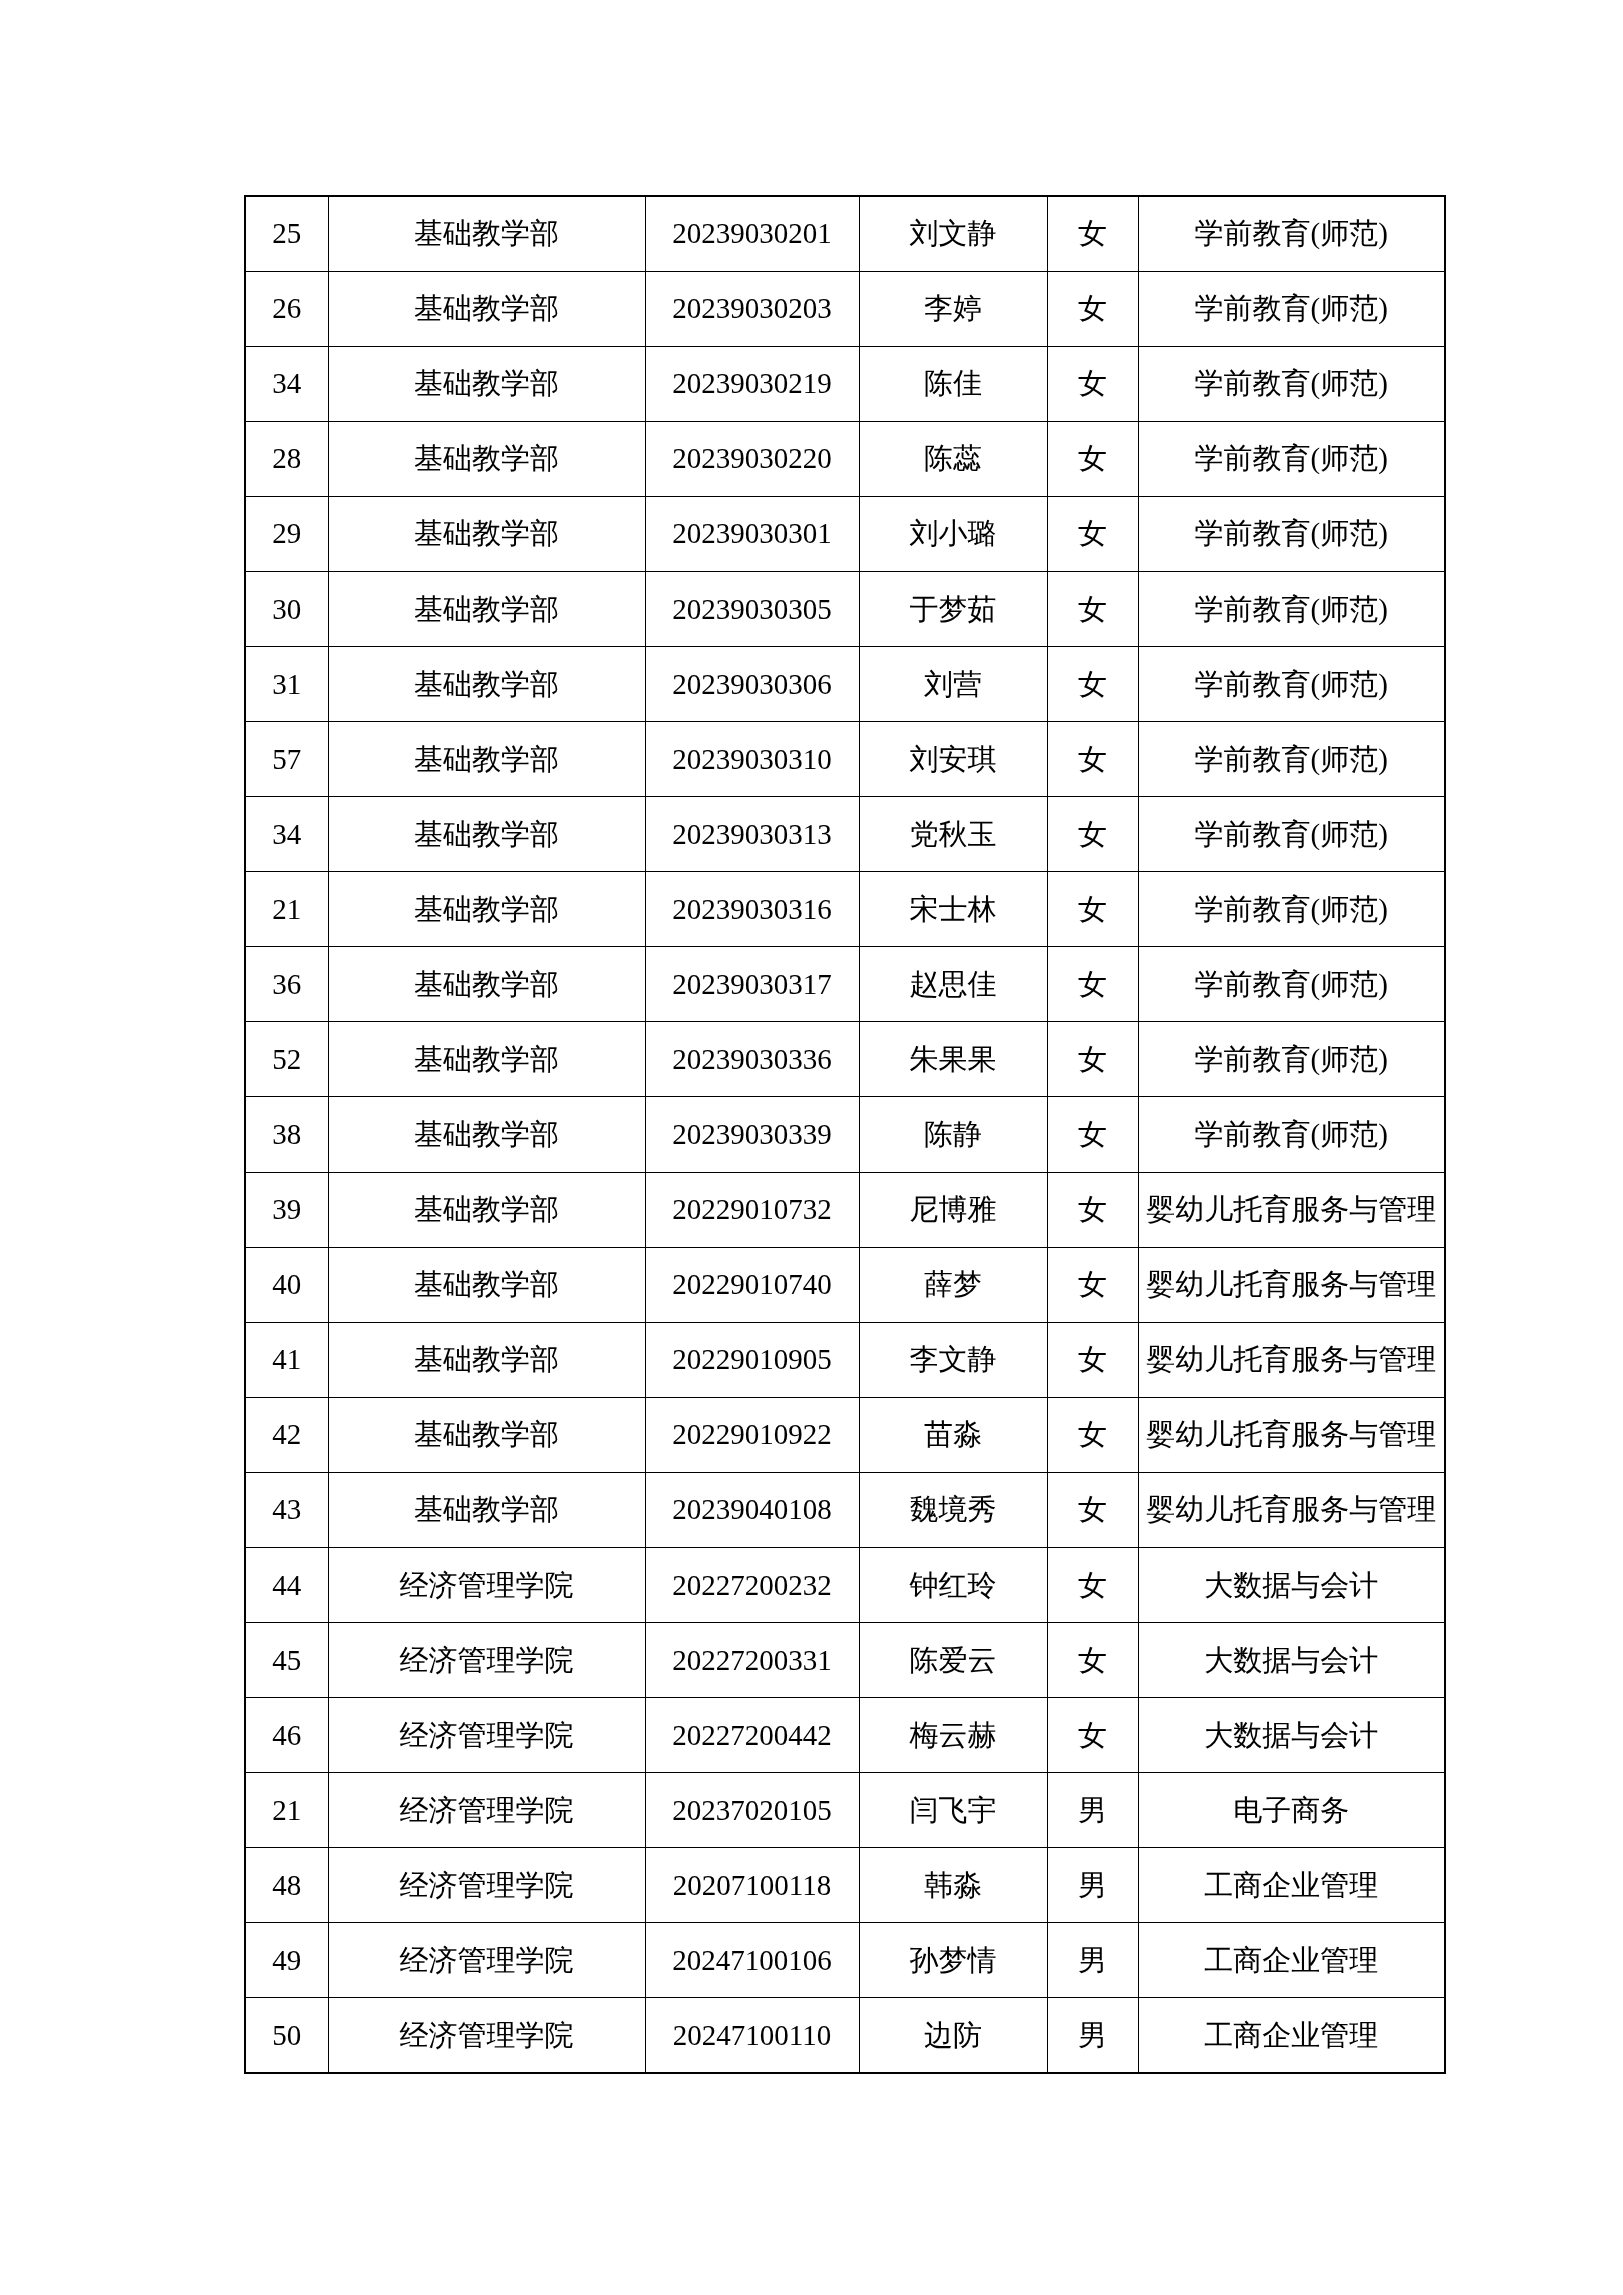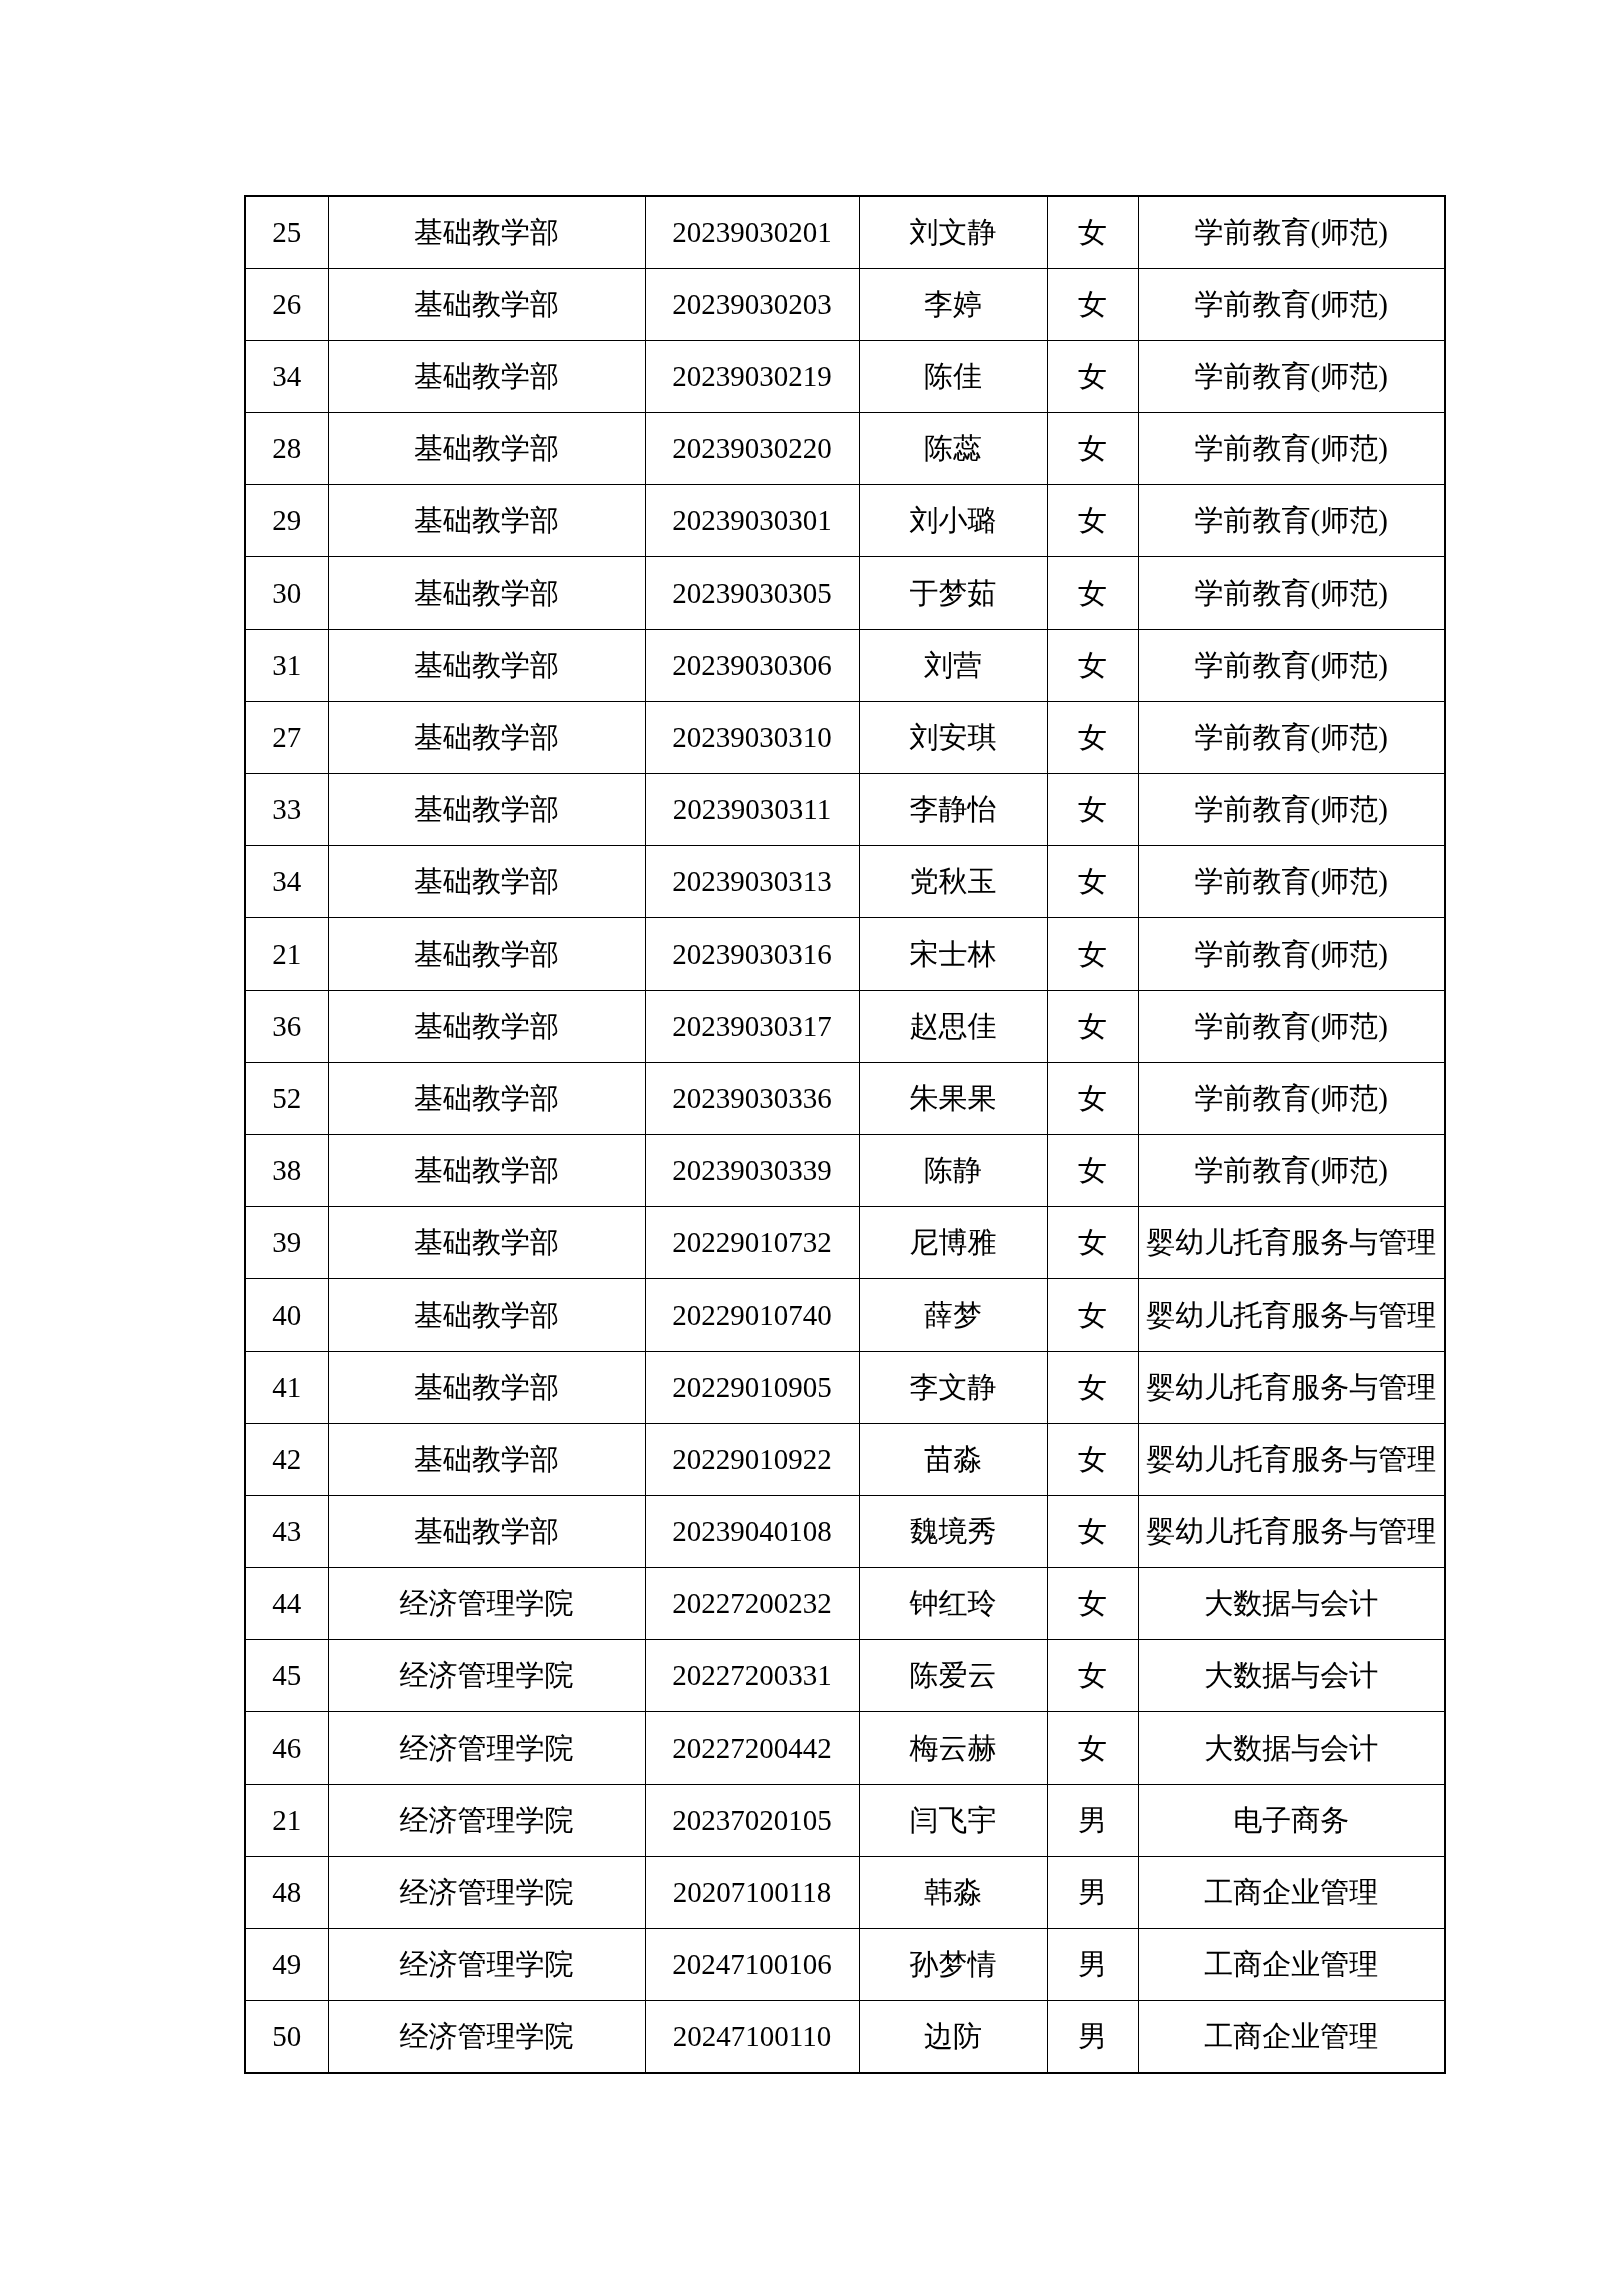--- a/index.html
+++ b/index.html
@@ -107,32 +107,24 @@
   </tr>
         <tr>
     <td class="num">31</td>
     <td>基础教学部</td>
     <td class="num">20239030306</td>
     <td>刘营</td>
     <td>女</td>
     <td>学前教育(师范)</td>
   </tr>
         <tr>
-    <td class="num">27</td>
+    <td class="num">57</td>
     <td>基础教学部</td>
     <td class="num">20239030310</td>
     <td>刘安琪</td>
-    <td>女</td>
-    <td>学前教育(师范)</td>
-  </tr>
-        <tr>
-    <td class="num">33</td>
-    <td>基础教学部</td>
-    <td class="num">20239030311</td>
-    <td>李静怡</td>
     <td>女</td>
     <td>学前教育(师范)</td>
   </tr>
         <tr>
     <td class="num">34</td>
     <td>基础教学部</td>
     <td class="num">20239030313</td>
     <td>党秋玉</td>
     <td>女</td>
     <td>学前教育(师范)</td>

